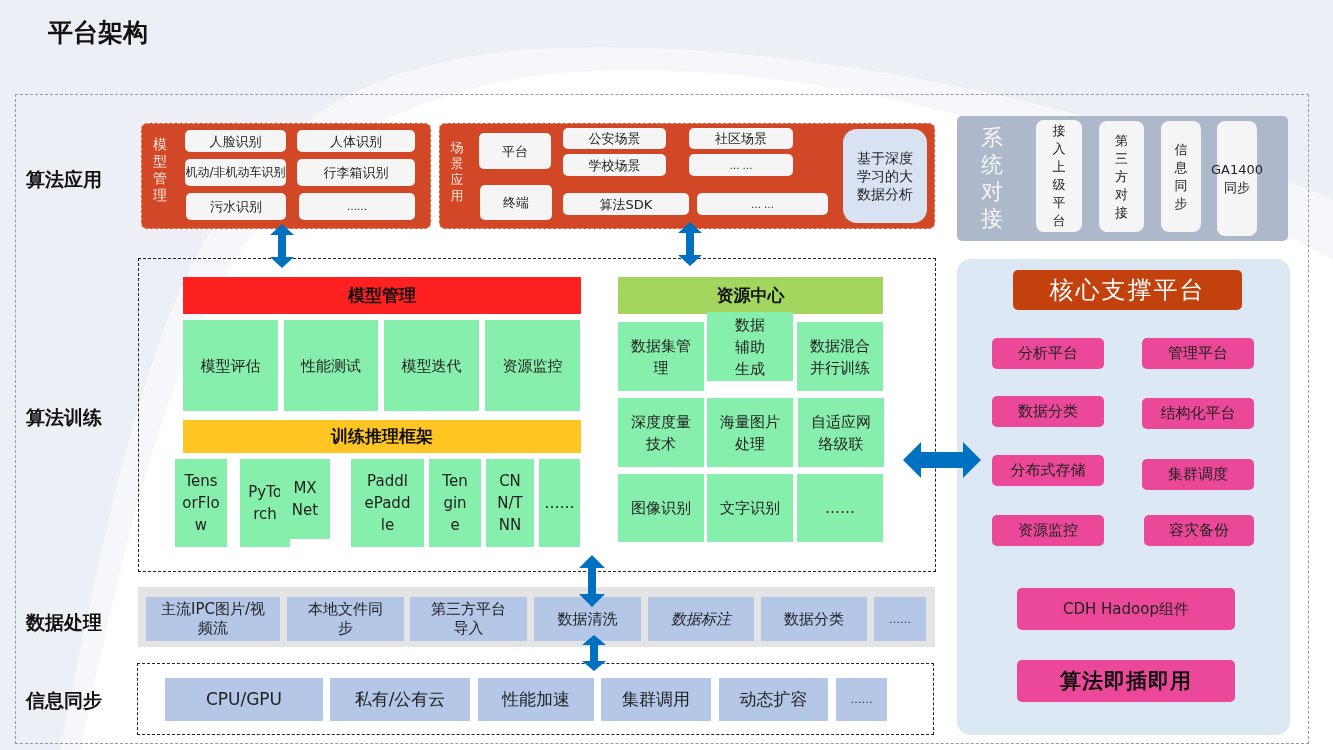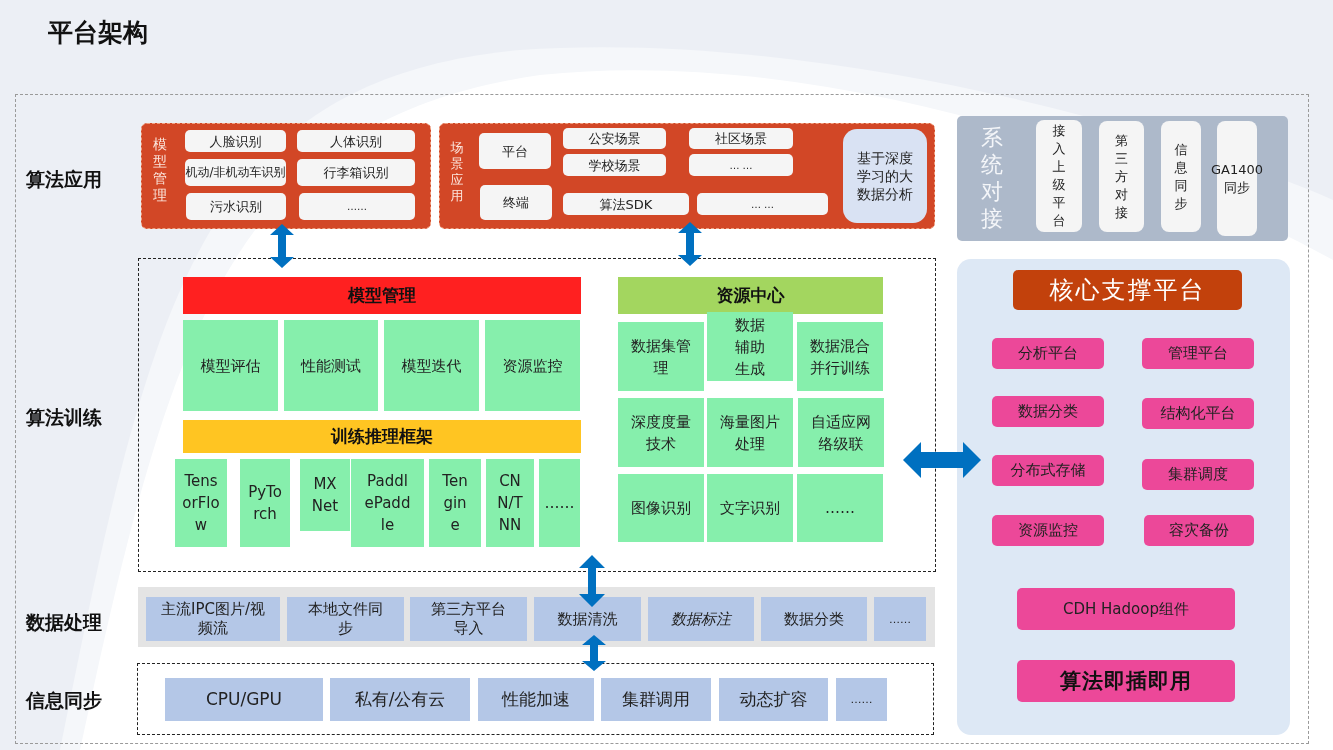--- a/index.html
+++ b/index.html
@@ -128,21 +128,21 @@
 
 <div class="abs hdr" style="left:183px; top:277px; width:398px; height:37px; background:#ff2020;">模型管理</div>
 <div class="abs gbox" style="left:183px; top:320px; width:95px; height:91px;">模型评估</div>
 <div class="abs gbox" style="left:284px; top:320px; width:94px; height:91px;">性能测试</div>
 <div class="abs gbox" style="left:384px; top:320px; width:95px; height:91px;">模型迭代</div>
 <div class="abs gbox" style="left:485px; top:320px; width:95px; height:91px;">资源监控</div>
 
 <div class="abs hdr" style="left:183px; top:420px; width:398px; height:33px; background:#ffc522;">训练推理框架</div>
 <div class="abs gbox fw" style="left:175px; top:459px; width:52px; height:88px; padding:0 6px; word-break:break-all;">TensorFlow</div>
 <div class="abs gbox fw" style="left:240px; top:459px; width:50px; height:88px; padding:0 8px; word-break:break-all;">PyTorch</div>
-<div class="abs gbox fw" style="left:300px; top:459px; width:50px; height:72px; padding:9px 10px; word-break:break-all;">MXNet</div>
+<div class="abs gbox fw" style="left:280px; top:459px; width:50px; height:80px; padding:9px 10px; word-break:break-all;">MXNet</div>
 <div class="abs gbox fw" style="left:351px; top:459px; width:73px; height:88px; padding:0 12px; word-break:break-all;">PaddlePaddle</div>
 <div class="abs gbox fw" style="left:429px; top:459px; width:52px; height:88px; padding:0 10px; word-break:break-all;">Tengine</div>
 <div class="abs gbox fw" style="left:486px; top:459px; width:48px; height:88px; padding:0 9px; word-break:break-all;">CNN/TNN</div>
 <div class="abs gbox fw" style="left:539px; top:459px; width:41px; height:88px; padding:0 12px; word-break:break-all;">……</div>
 
 <div class="abs hdr" style="left:618px; top:277px; width:265px; height:37px; background:#a3d65f;">资源中心</div>
 <div class="abs gbox" style="left:618px; top:322px; width:86px; height:69px; padding:0 10px;">数据集管理</div>
 <div class="abs gbox" style="left:707px; top:312px; width:86px; height:69px; padding:0 24px;">数据辅助生成</div>
 <div class="abs gbox" style="left:797px; top:322px; width:86px; height:69px; padding:0 10px;">数据混合并行训练</div>
 <div class="abs gbox" style="left:618px; top:398px; width:86px; height:69px; padding:0 10px;">深度度量技术</div>

